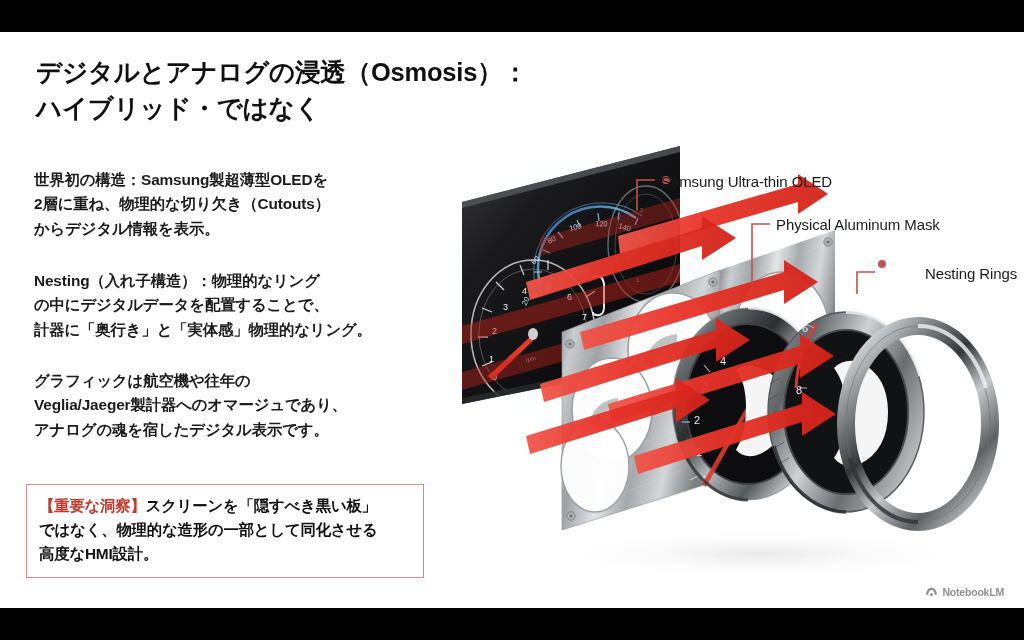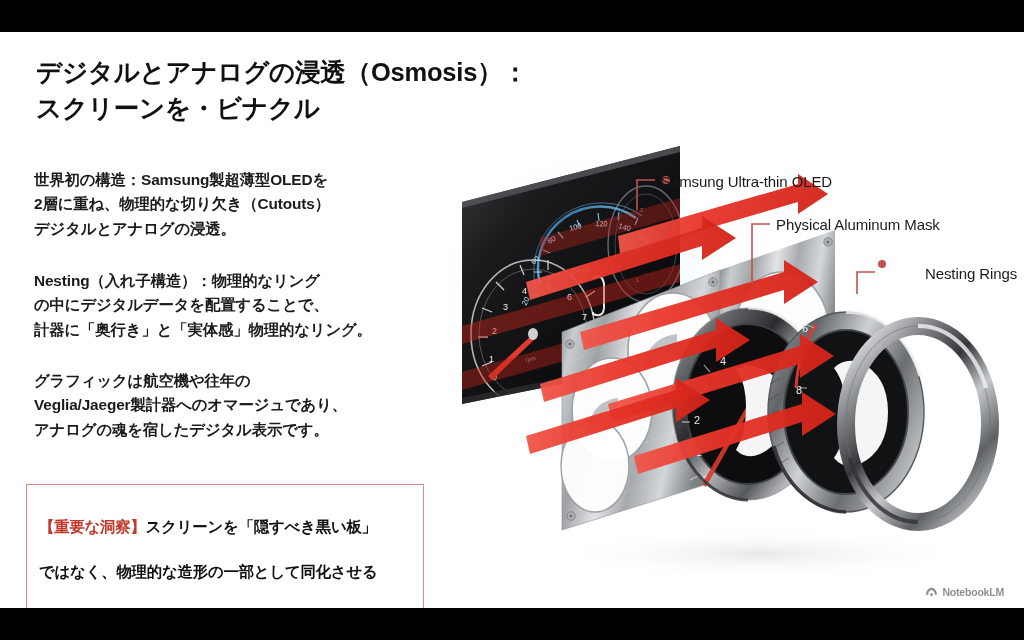--- a/index.html
+++ b/index.html
@@ -83,21 +83,20 @@
     border: 1.6px solid #d98a84;
     background: #ffffff;
   }
   #insight-box .line {
     display: block;
     font-size: 15.4px;
     line-height: 1.56;
     color: #111111;
     font-weight: bold;
     letter-spacing: -0.2px;
-    margin-top: 21px;
   }
   #insight-tag {
     color: #c0392b;
     font-weight: bold;
   }
 
   
   #render {
     position: absolute;
     left: 430px;
@@ -146,27 +145,27 @@
 
 <div id="screen">
 
   <div class="letterbox top"></div>
   <div class="letterbox bottom"></div>
 
   <div id="slide">
 
     <div id="title">
       <span class="l1">デジタルとアナログの浸透（Osmosis）：</span>
-      <span class="l2">スクリーンを・ビナクル</span>
+      <span class="l2">ハイブリッド・ではなく</span>
     </div>
 
     <div class="para" id="para-1">
       <span>世界初の構造：Samsung製超薄型OLEDを</span>
       <span>2層に重ね、物理的な切り欠き（Cutouts）</span>
-      <span>デジタルとアナログの浸透。</span>
+      <span>からデジタル情報を表示。</span>
     </div>
 
     <div class="para" id="para-2">
       <span>Nesting（入れ子構造）：物理的なリング</span>
       <span>の中にデジタルデータを配置することで、</span>
       <span>計器に「奥行き」と「実体感」物理的なリング。</span>
     </div>
 
     <div class="para" id="para-3">
       <span>グラフィックは航空機や往年の</span>

